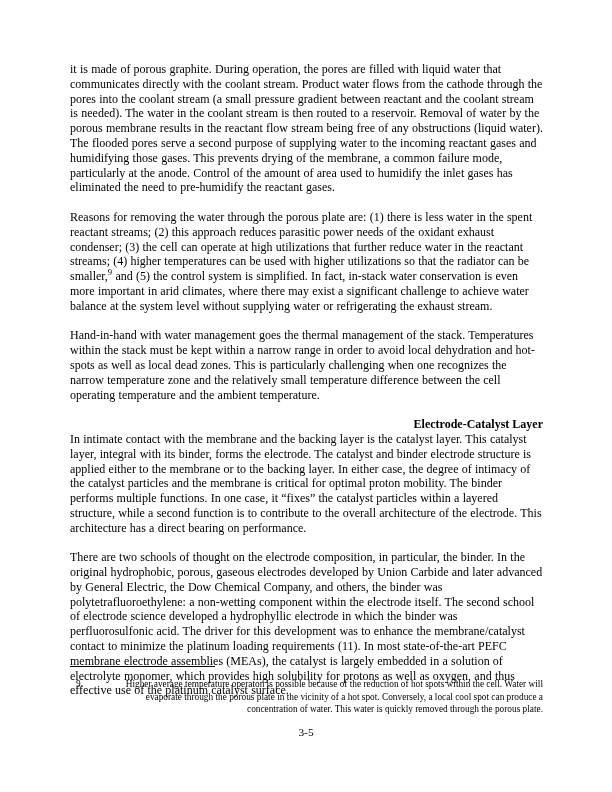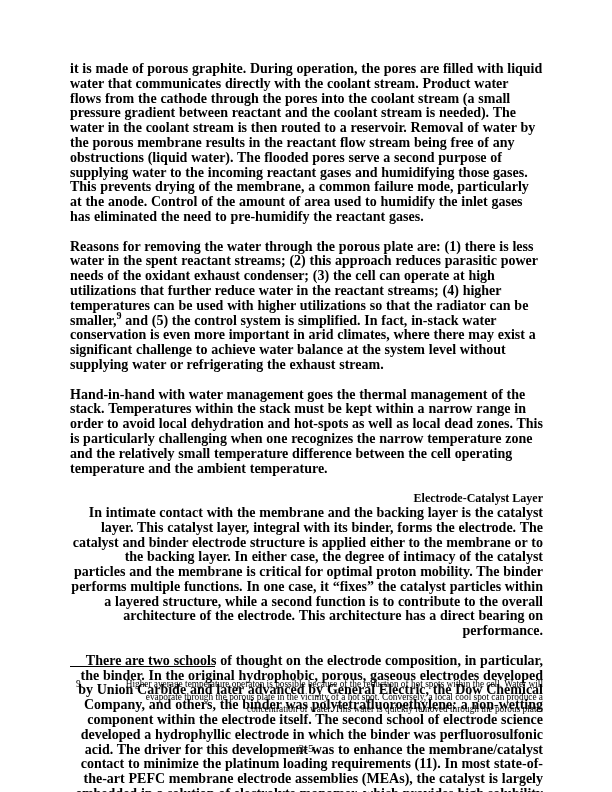--- a/index.html
+++ b/index.html
@@ -22,30 +22,28 @@
     box-sizing: border-box;
   }
   .content {
     position: absolute;
     left: 70px;
     top: 62px;
     width: 473px;
   }
   p.body-par {
     margin: 0 0 14.8px 0;
-    font-size: 14px;
+    font-size: 12.0px;
     line-height: 14.8px;
     text-align: left;
     text-justify: inter-word;
     word-spacing: 0.02em;
-    font-weight: bold;
   }
   p.body-par:last-of-type {
     margin-bottom: 0;
-    text-align: right;
   }
   h2.section-heading {
     margin: 0;
     padding: 0;
     font-size: 12.0px;
     line-height: 14.8px;
     font-weight: bold;
     font-family: "Liberation Serif", "DejaVu Serif", serif;
     text-align: right;
   }
@@ -82,21 +80,21 @@
     padding-left: 6px;
     box-sizing: border-box;
   }
   .footnote-text {
     flex: 1 1 auto;
     text-align: right;
   }
   .page-number {
     position: absolute;
     left: 0;
-    top: 742px;
+    top: 726px;
     width: 612px;
     text-align: center;
     font-size: 11.4px;
     line-height: 13px;
   }
 </style>
 </head>
 <body>
 
 <div class="page">

